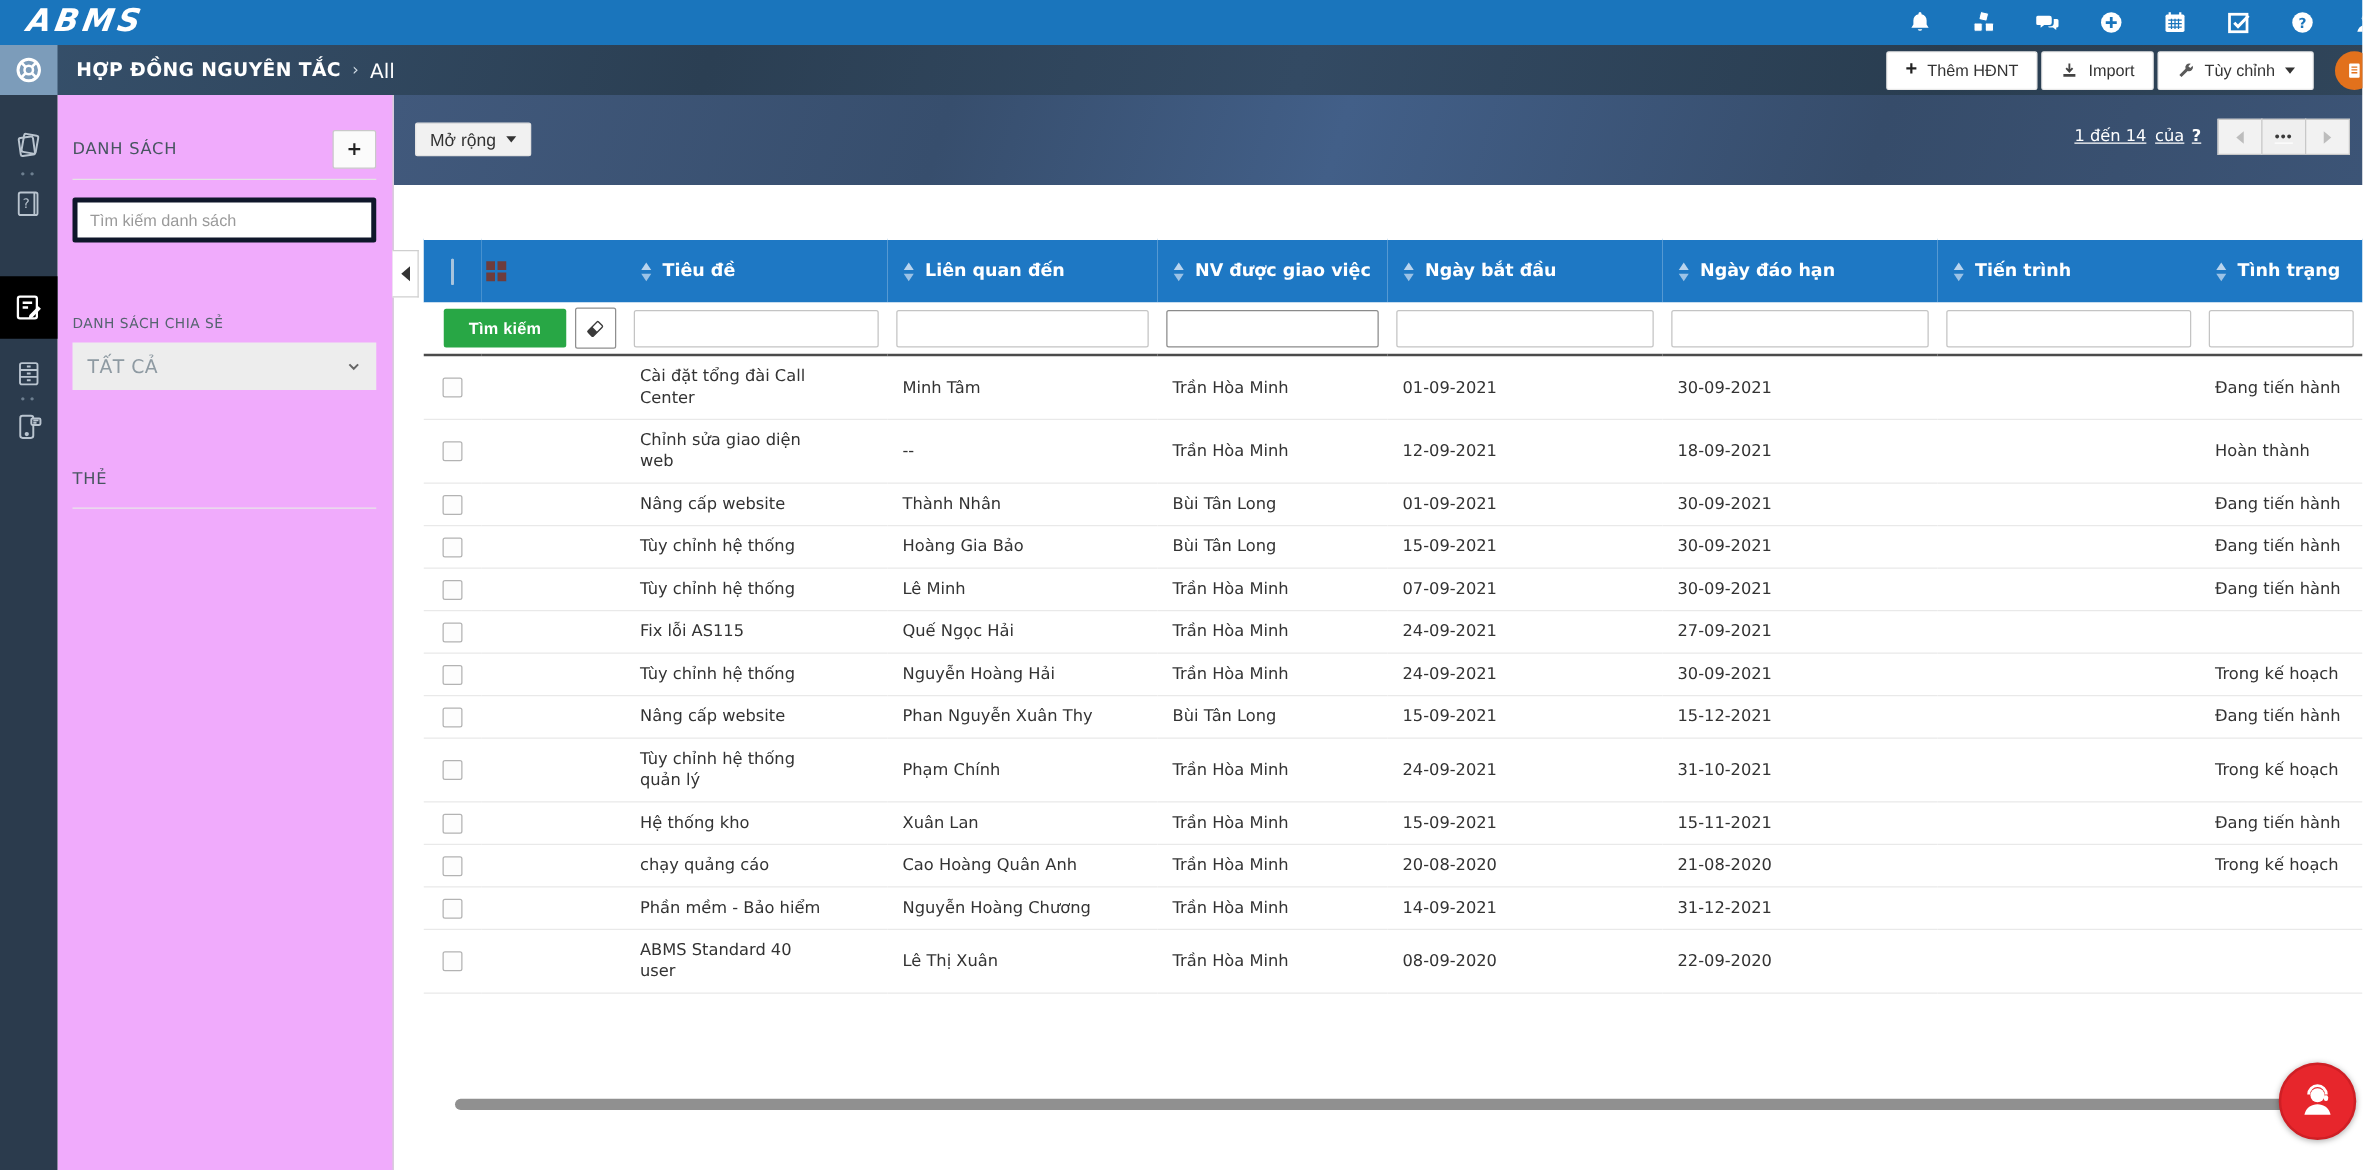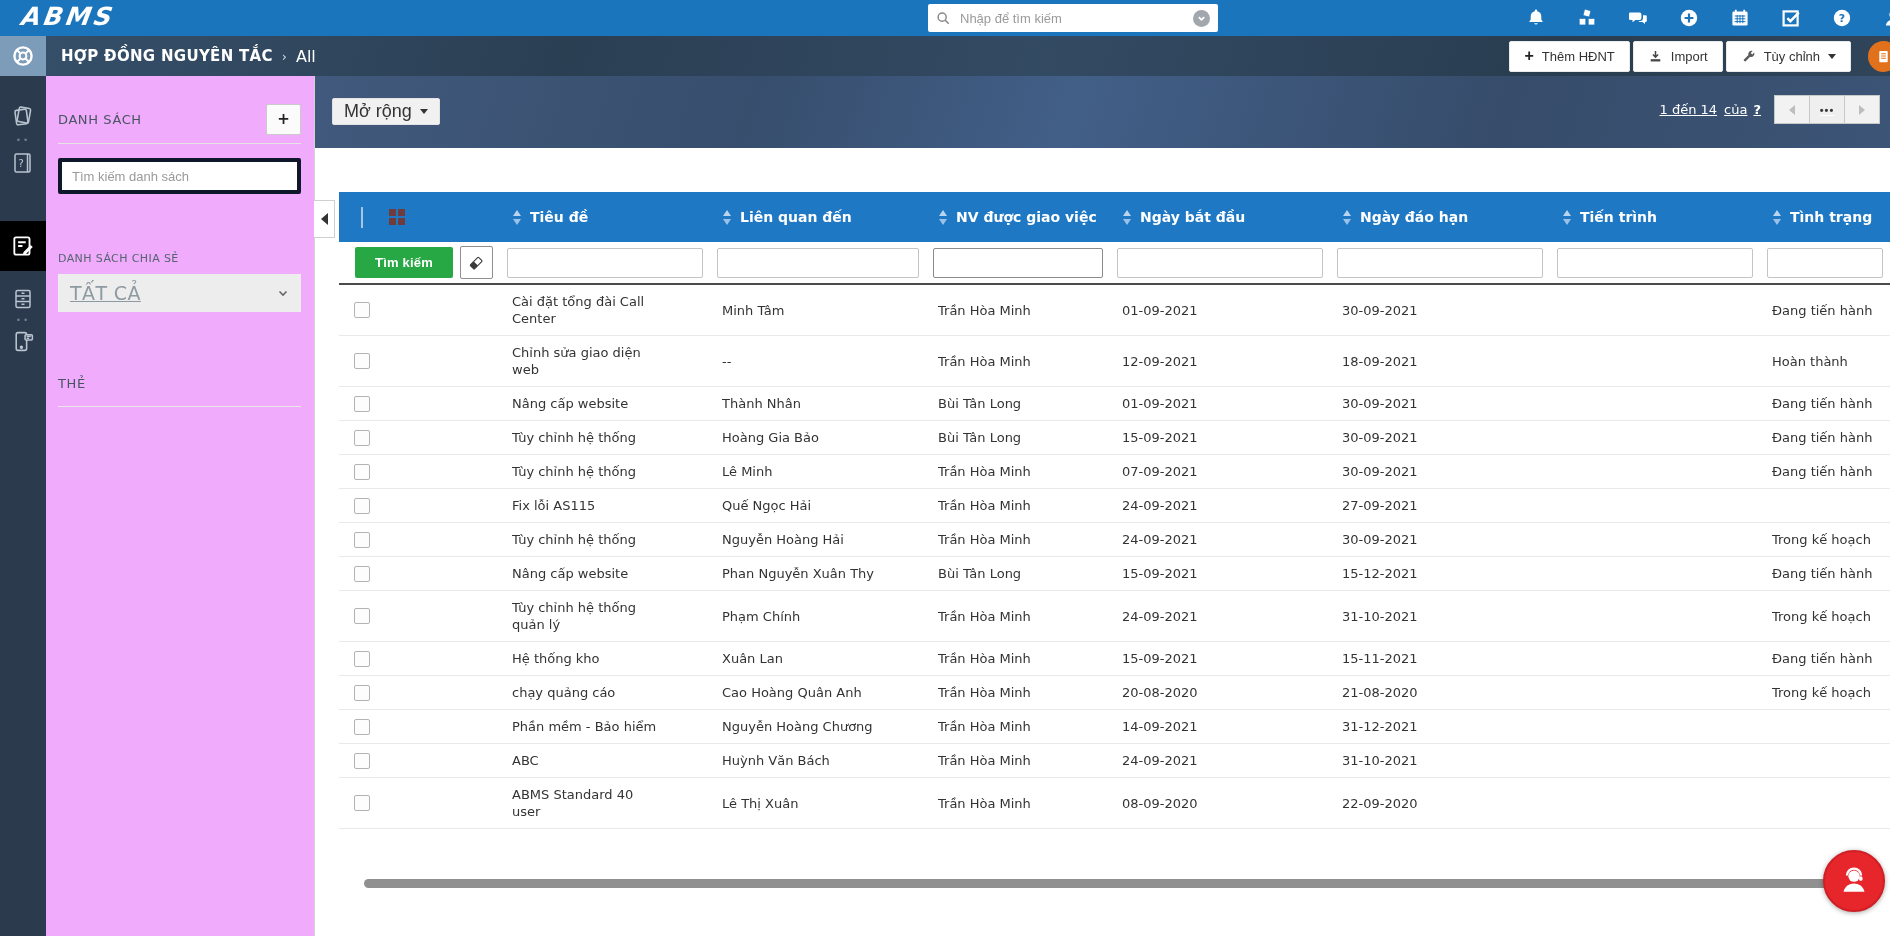--- a/index.html
+++ b/index.html
@@ -39,32 +39,32 @@
   
   .sidebar{position:absolute;left:46px;top:76px;width:269px;height:860px;background:#f0abfc;border-right:1px solid #d2d2d2;box-sizing:border-box;z-index:20;}
   .sb-row1{position:absolute;left:12px;right:13px;top:27px;height:32px;display:flex;justify-content:space-between;align-items:center;}
   .sb-h{font-size:13px;color:#46555f;letter-spacing:.6px;}
   .sb-add{width:33px;height:29px;border:1px solid #c9c9c9;background:#fbfbfb;border-radius:2px;font-size:15px;font-weight:bold;color:#222;display:flex;align-items:center;justify-content:center;cursor:pointer;}
   .sb-div1{position:absolute;left:12px;right:13px;top:67px;border-bottom:1px solid #e4e4e4;}
   .sb-search{position:absolute;left:12px;right:13px;top:82px;height:36px;border:4px solid #0f172a;border-radius:2px;box-sizing:border-box;padding:0 10px;font-size:13px;color:#444;outline:none;}
   .sb-search::placeholder{color:#9a9a9a;}
   .sb-shared-h{position:absolute;left:12px;top:176px;font-size:11px;color:#55646f;letter-spacing:.4px;}
   .sb-select{position:absolute;left:12px;right:13px;top:198px;height:38px;background:#ededed;display:flex;align-items:center;justify-content:space-between;padding:0 12px;box-sizing:border-box;cursor:pointer;}
-  .sb-select .val{font-size:19px;color:#8e9aa2;letter-spacing:.4px;text-decoration:underline;}
+  .sb-select .val{font-size:15px;color:#8e9aa2;letter-spacing:.4px;}
   .sb-tags-h{position:absolute;left:12px;top:300px;font-size:13px;color:#46555f;letter-spacing:.6px;}
   .sb-div2{position:absolute;left:12px;right:13px;top:330px;border-bottom:1px solid #e8e8e8;}
   .collapse-tab{position:absolute;left:314px;top:200px;width:21px;height:38px;background:#fff;border:1px solid #cfcfcf;border-left:none;box-sizing:border-box;display:flex;align-items:center;justify-content:center;z-index:22;cursor:pointer;}
   .tri-l{width:0;height:0;border-top:6px solid transparent;border-bottom:6px solid transparent;border-right:7px solid #333;}
   .tri-l.dim{border-right-color:#bdbdbd;border-top-width:5px;border-bottom-width:5px;border-right-width:6px;}
   .tri-r{width:0;height:0;border-top:5px solid transparent;border-bottom:5px solid transparent;border-left:6px solid #bdbdbd;}
   
   .main{position:absolute;left:315px;top:76px;width:1575px;height:860px;background:#fff;}
   .band{position:absolute;top:0;left:0;width:1575px;height:72px;
     background:linear-gradient(107deg,#41597c 0%,#374e6d 28%,#425f88 48%,#364c6a 75%,#3c5476 100%);}
-  .expand-btn{position:absolute;left:17px;top:22px;height:27px;background:#f1f1f1;border:1px solid #e3e3e3;border-radius:2px;display:flex;align-items:center;gap:8px;padding:0 11px;font-size:18px;color:#333;cursor:pointer;}
+  .expand-btn{position:absolute;left:17px;top:22px;height:27px;background:#f1f1f1;border:1px solid #e3e3e3;border-radius:2px;display:flex;align-items:center;gap:8px;padding:0 11px;font-size:14px;color:#333;cursor:pointer;}
   .pager{position:absolute;right:10px;top:19px;display:flex;align-items:center;gap:13px;color:#fff;font-size:13px;text-decoration:underline;}
   .pager b{font-size:13px;}
   .pgbtns{display:flex;}
   .pgbtn{width:36px;height:29px;background:#f2f2f2;border:1px solid #c8c8c8;display:flex;align-items:center;justify-content:center;cursor:pointer;}
   .pgbtn + .pgbtn{margin-left:-1px;}
   .pgbtn.mid{background:#efefef;color:#3a3a3a;font-size:11px;letter-spacing:1px;font-weight:bold;}
   
   .tablewrap{position:absolute;top:72px;left:24px;width:1551px;margin-top:42px;}
   table.grid{border-collapse:collapse;width:1551px;table-layout:fixed;border-top:2px solid #fff;}
   tr.hdr th{background:#1e78c4;height:50px;padding:0;vertical-align:middle;}
@@ -89,32 +89,20 @@
   td.c-status span{display:inline-block;max-width:108px;}
   
   .hscroll{position:absolute;left:49px;top:803px;width:1492px;height:9px;background:#909090;border-radius:5px;cursor:pointer;}
   .chatbtn{position:absolute;right:5px;bottom:24px;width:62px;height:62px;border-radius:50%;background:#e7262c;border:2px solid #cf1f25;box-sizing:border-box;display:flex;align-items:center;justify-content:center;z-index:60;cursor:pointer;box-shadow:0 1px 5px rgba(0,0,0,.35);}
 </style>
 </head>
 <body>
 
 <div class="topnav">
   <div class="logo">ABMS</div>
-  <div class="nav-search">
-    <svg width="15" height="15" viewBox="0 0 20 20">
-        <circle cx="8.2" cy="8.2" r="5.4" fill="none" stroke="#8a8a8a" stroke-width="2"></circle>
-        <path d="M12.5 12.5 L17 17" stroke="#8a8a8a" stroke-width="2"></path>
-      </svg>
-    <input type="text" placeholder="Nhập để tìm kiếm" style="">
-    <span class="round-chev">
-      <svg width="9" height="9" viewBox="0 0 10 10">
-          <path d="M2 3.5 L5 6.5 L8 3.5" fill="none" stroke="#fff" stroke-width="2"></path>
-        </svg>
-    </span>
-  </div>
   <div class="nav-icons">
     <svg class="nico" viewBox="0 0 20 20">
         <path d="M10 1.6a1.2 1.2 0 0 1 1.2 1.2v.5A5.3 5.3 0 0 1 15.3 8.4v3.1l1.6 2.6H3.1l1.6-2.6V8.4a5.3 5.3 0 0 1 4.1-5.1v-.5A1.2 1.2 0 0 1 10 1.6z" fill="#fff"></path>
         <path d="M8.2 15.3a1.9 1.9 0 0 0 3.6 0z" fill="#fff"></path>
       </svg>
     <svg class="nico" viewBox="0 0 20 20">
         <g fill="#fff" stroke="#1a75bc" stroke-width=".8">
           <rect x="6.7" y="1.8" width="6.6" height="6.6" rx="1" transform="rotate(14 10 5)"></rect>
           <rect x="2.2" y="10.4" width="6.6" height="6.6" rx="1"></rect>
           <rect x="11.2" y="10.4" width="6.6" height="6.6" rx="1"></rect>
@@ -549,33 +537,20 @@
             <td class="c-start"><span>14-09-2021</span></td>
             <td class="c-due"><span>31-12-2021</span></td>
             <td class="c-progress"><span></span></td>
             <td class="c-status"><span></span></td>
           </tr>
           <tr>
             <td class="c-check">
               <div class="cb"></div>
             </td>
             <td class="c-grid"></td>
-            <td class="c-title"><span>ABC</span></td>
-            <td class="c-related"><span>Huỳnh Văn Bách</span></td>
-            <td class="c-assignee"><span>Trần Hòa Minh</span></td>
-            <td class="c-start"><span>24-09-2021</span></td>
-            <td class="c-due"><span>31-10-2021</span></td>
-            <td class="c-progress"><span></span></td>
-            <td class="c-status"><span></span></td>
-          </tr>
-          <tr>
-            <td class="c-check">
-              <div class="cb"></div>
-            </td>
-            <td class="c-grid"></td>
             <td class="c-title"><span>ABMS Standard 40 user</span></td>
             <td class="c-related"><span>Lê Thị Xuân</span></td>
             <td class="c-assignee"><span>Trần Hòa Minh</span></td>
             <td class="c-start"><span>08-09-2020</span></td>
             <td class="c-due"><span>22-09-2020</span></td>
             <td class="c-progress"><span></span></td>
             <td class="c-status"><span></span></td>
           </tr>
         </tbody>
     </table>

